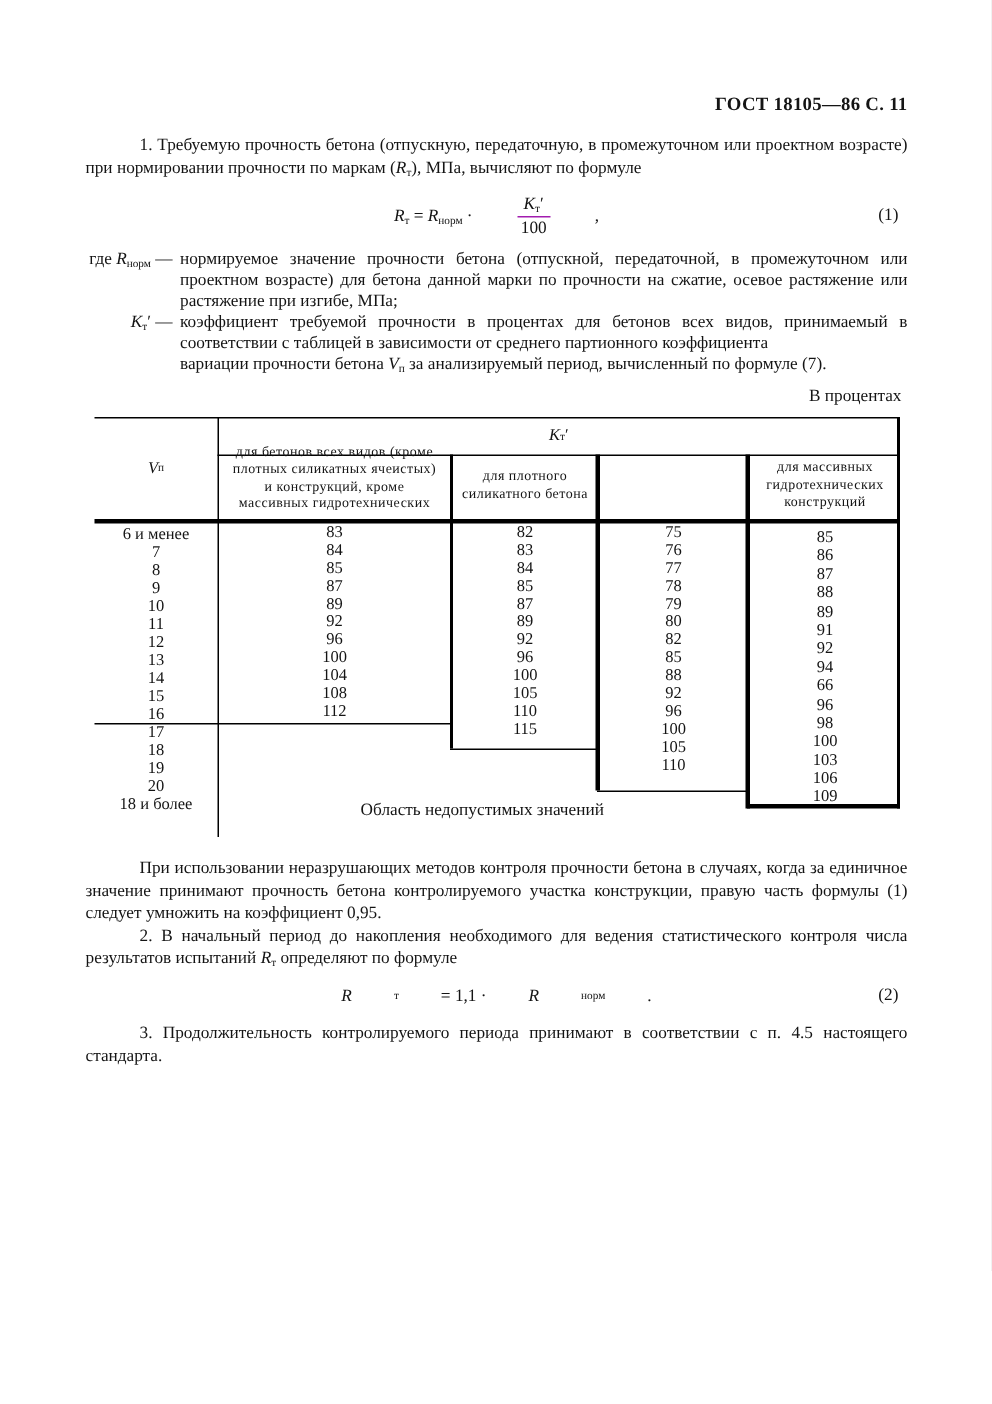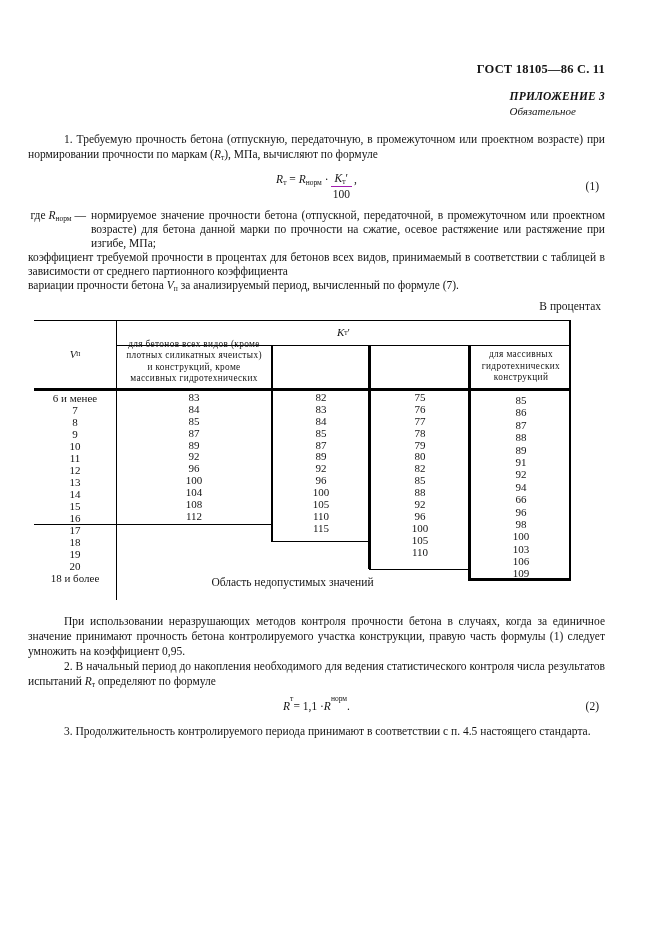--- a/index.html
+++ b/index.html
@@ -1,19 +1,19 @@
 <!DOCTYPE html>
 <html><head>
 <meta charset="utf-8">
 <style>
   html,body{margin:0;padding:0;background:#e8e8e8;}
   .page{position:relative;width:661px;height:936px;background:#ffffff;
         font-family:"Liberation Serif","DejaVu Serif",serif;font-size:11.5px;
         line-height:15px;color:#141414;overflow:hidden;margin:0 auto;}
-  .content{padding:62px 56px 0 28px;}
+  .content{padding:62px 56px 0 57px;}
   sub{font-size:7.5px;vertical-align:-2px;line-height:0;}
   i{font-style:italic;}
 
   
   .doc-header{text-align:right;}
   .doc-ref{font-weight:bold;font-size:12.5px;letter-spacing:.2px;}
   .appendix-block{display:inline-block;text-align:left;margin-top:12px;font-style:italic;}
   .appendix-label{font-weight:bold;font-size:11.5px;letter-spacing:.2px;}
   .appendix-note{font-size:11px;}
 
@@ -23,21 +23,21 @@
 
   
   .para{text-align:justify;margin:0;}
   .indent{text-indent:36px;}
   .p1{margin-top:13px;}
 
   
   .formula-row{position:relative;display:flex;align-items:center;justify-content:center;}
   .f1-row{margin:9px 0 7px 0;min-height:30px;}
   .f2-row{margin:8px 0 9px 0;min-height:18px;}
-  .formula-body{display:inline-flex;align-items:flex-start;font-size:11.5px;}
+  .formula-body{display:inline-flex;align-items:center;font-size:11.5px;gap:28px;}
   .formula-number{position:absolute;right:6px;top:50%;transform:translateY(-50%);}
   .frac{display:inline-block;text-align:center;vertical-align:middle;line-height:13px;margin:0 2px;}
   .frac .num{display:block;border-bottom:1px solid #a21caf;padding:0 4px 1px;}
   .frac .den{display:block;padding-top:1px;}
 
   
   .where-block{margin-top:2px;line-height:14px;}
   .where-row{display:flex;}
   .where-label{flex:0 0 58px;text-align:right;white-space:nowrap;padding-right:5px;}
   .where-text{flex:1;text-align:justify;}
@@ -59,24 +59,20 @@
   .after-table{margin-top:13px;}
 </style>
 </head>
 <body>
 
 <div class="page">
   <div class="content">
 
     <div class="doc-header">
       <div class="doc-ref">ГОСТ 18105—86 С. 11</div>
-      <div class="appendix-block">
-        <div class="appendix-label">ПРИЛОЖЕНИЕ 3</div>
-        <div class="appendix-note">Обязательное</div>
-      </div>
     </div>
 
 
     <p class="para indent p1">1. Требуемую прочность бетона (отпускную, передаточную, в промежуточном или проектном возрасте) при нормировании прочности по маркам (<i>R</i><sub>т</sub>), МПа, вычисляют по формуле</p>
 
     <div class="formula-row f1-row">
       <span class="formula-body">
         <span><i>R</i><sub>т</sub> = <i>R</i><sub>норм</sub> · </span>
         <span class="frac">
           <span class="num"><i>K</i><sub>т</sub>′</span>
@@ -86,20 +82,21 @@
       </span>
       <span class="formula-number">(1)</span>
     </div>
 
     <div class="where-block">
       <div class="where-row">
         <span class="where-label">где <i>R</i><sub>норм</sub> —</span>
         <span class="where-text">нормируемое значение прочности бетона (отпускной, передаточной, в промежуточном или проектном возрасте) для бетона данной марки по прочности на сжатие, осевое растяжение или растяжение при изгибе, МПа;</span>
       </div>
       <div class="where-row">
+        <span class="where-label"><i>K</i><sub>т</sub>′ —</span>
         <span class="where-text">коэффициент требуемой прочности в процентах для бетонов всех видов, принимаемый в соответствии с таблицей в зависимости от среднего партионного коэффициента<br>вариации прочности бетона <i>V</i><sub>п</sub> за анализируемый период, вычисленный по формуле (7).</span>
       </div>
     </div>
 
     <div class="units-note">В процентах</div>
 
     <div class="gtable">
 
       <div class="hline" style="left:0;top:0;width:537px;height:1px"></div>
       <div class="hline" style="left:82px;top:25px;width:455px;height:1px"></div>
@@ -113,20 +110,21 @@
       <div class="vline" style="left:334px;top:25px;width:3px;height:224px"></div>
       <div class="vline" style="left:434px;top:25px;width:3px;height:236px"></div>
       <div class="vline" style="left:535px;top:0;width:2px;height:261px"></div>
 
       <div class="cell" style="left:0;top:0;width:82px;height:68px">
           <i>V</i>
           <sub>п</sub>
         </div>
       <div class="cell" style="left:82px;top:0;width:455px;height:25px"><i>K</i><sub>т</sub>′</div>
       <div class="cell subhead" style="left:83px;top:25px;width:154px;height:33px">для бетонов всех видов (кроме плотных силикатных ячеистых) и конструкций, кроме массивных гидротехнических</div>
+      <div class="cell subhead" style="left:239px;top:25px;width:96px;height:43px">для плотного силикатного бетона</div>
       <div class="cell subhead" style="left:437px;top:25px;width:100px;height:43px">для массивных гидротехнических конструкций</div>
 
       <div class="valcol vpcol" style="left:0;top:72px;width:82px">
           <div>6 и менее</div>
           <div>7</div>
           <div>8</div>
           <div>9</div>
           <div>10</div>
           <div>11</div>
           <div>12</div>

